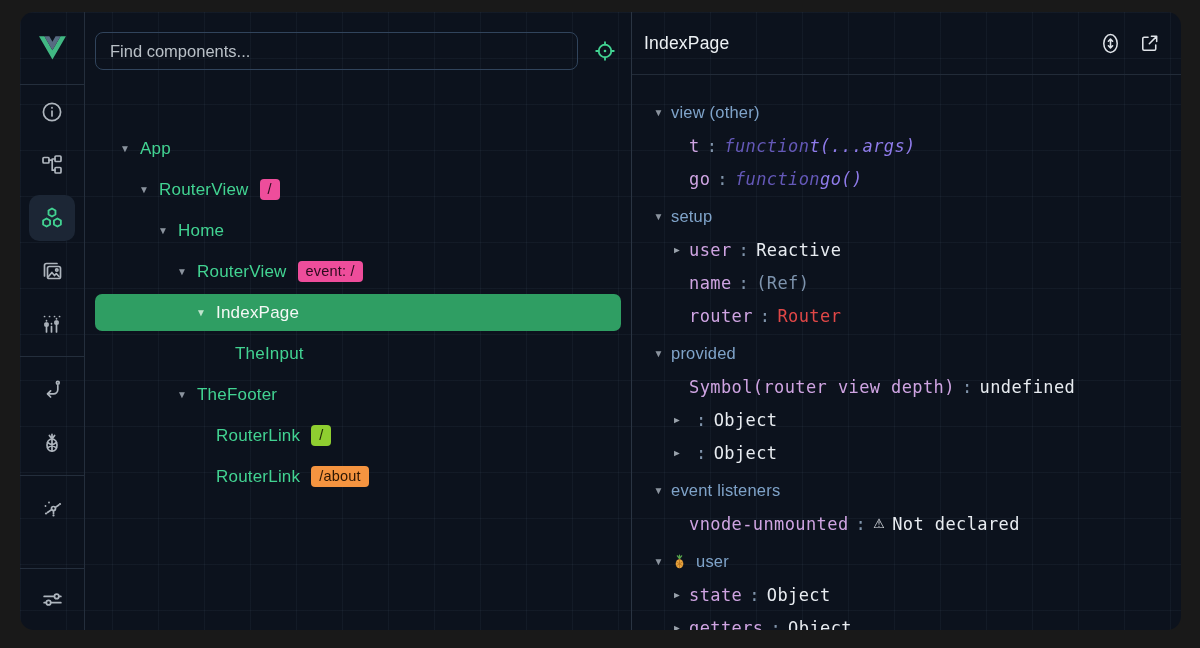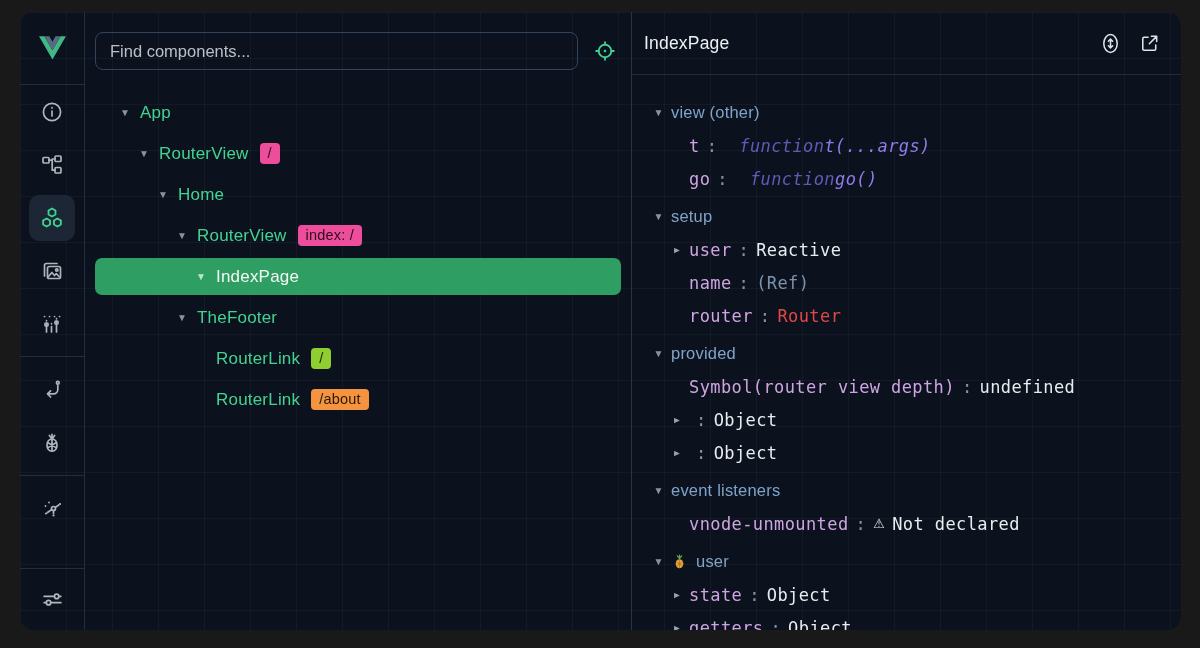--- a/index.html
+++ b/index.html
@@ -21,21 +21,21 @@
   .rail-icon{ height:53px; display:flex; align-items:center; justify-content:center; cursor:pointer; }
   .rail-icon svg{ stroke:#aeb5bd; fill:none; stroke-width:1.7; stroke-linecap:round; stroke-linejoin:round; }
   .rail-icon .tile{ width:46px; height:46px; border-radius:10px; background:#1c2635; display:flex; align-items:center; justify-content:center; }
   .rail-icon.active svg{ stroke:#42d392; }
   .rail-div{ height:1px; background:#242e3c; margin:6px 0; flex:none; }
   .rail-spacer{ flex:1; }
   .settings-cell{ height:62px; border-top:1px solid #242e3c; display:flex; align-items:center; justify-content:center; cursor:pointer; }
   .settings-cell svg{ stroke:#aeb5bd; fill:none; stroke-width:1.7; stroke-linecap:round; }
 
   
-  .tree-panel{ width:547px; flex:none; border-right:1px solid #2a3442; display:flex; flex-direction:column; }
+  .tree-panel{ width:547px; flex:none; border-right:1px solid #2a3442; display:flex; flex-direction:column;gap:36px; }
   .toolbar{ padding:20px 14px 0 10px; display:flex; align-items:center; }
   .search-box{ width:483px; height:38px; border:1px solid #31445c; border-radius:8px; background:transparent;
     color:#cfd5db; font-size:16.5px; padding:0 14px; outline:none; font-family:"Liberation Sans",sans-serif; }
   .search-box::placeholder{ color:#b9c0c7; opacity:1; }
   .locate{ margin-left:auto; display:flex; align-items:center; justify-content:center; cursor:pointer; }
   .locate svg{ stroke:#42d392; fill:none; stroke-width:1.8; stroke-linecap:round; }
 
   .tree{ margin-top:22px; }
   .trow{ position:relative; height:41px; display:flex; align-items:center; white-space:nowrap;
          padding-left:calc(33px + var(--d) * 19px); cursor:pointer; font-size:17px; }
@@ -61,21 +61,21 @@
   .insp-body{ flex:1; overflow:hidden; padding-top:16px; }
   .irow{ height:33px; display:flex; align-items:center; white-space:nowrap; overflow:hidden; }
   .sec-head{ margin-top:5px; padding-left:20px; cursor:pointer; }
   .sec-head .tw{ width:13px; font-size:10px; color:#8b939e; margin-right:6px; display:inline-flex; justify-content:center; flex:none; }
   .sec-label{ color:#7fa3c9; font-size:16.5px; letter-spacing:0.2px; }
   .item{ padding-left:39px; font-family:"DejaVu Sans Mono", monospace; font-size:17px; letter-spacing:0.4px; }
   .item .tw{ width:12px; font-size:9.5px; color:#9aa2ac; margin-right:6px; display:inline-flex; justify-content:center; flex:none; }
   .item.no-exp{ padding-left:57px; }
   .key{ color:#cfa4e2; }
   .colon{ color:#8094ab; padding:0 7px; }
-  .v-kw{ color:#6458b8; font-style:italic;margin-left:15px; }
+  .v-kw{ color:#6458b8; font-style:italic; }
   .v-sig{ color:#8f7bea; font-style:italic; }
   .v-white{ color:#e8ecf1; }
   .v-muted{ color:#7d93ad; }
   .v-red{ color:#e04747; }
   .v-warn{ color:#dfe3e8; font-size:13px; margin-right:7px; font-family:"DejaVu Sans", sans-serif; }
   .pine{ margin-right:8px; display:inline-flex; flex:none; }
 </style>
 </head>
 <body>
 
@@ -197,25 +197,29 @@
         <span class="tlabel">RouterView</span>
         <span class="badge pink">/</span>
       </div>
       <div class="trow" style="--d:2">
         <span class="tw">▼</span>
         <span class="tlabel">Home</span>
       </div>
       <div class="trow" style="--d:3">
         <span class="tw">▼</span>
         <span class="tlabel">RouterView</span>
-        <span class="badge pink">index: /</span>
+        <span class="badge pink">event: /</span>
       </div>
       <div class="trow selected" style="--d:4">
         <span class="tw">▼</span>
         <span class="tlabel">IndexPage</span>
+      </div>
+      <div class="trow" style="--d:5">
+        <span class="tw"></span>
+        <span class="tlabel">TheInput</span>
       </div>
       <div class="trow" style="--d:3">
         <span class="tw">▼</span>
         <span class="tlabel">TheFooter</span>
       </div>
       <div class="trow" style="--d:4">
         <span class="tw"></span>
         <span class="tlabel">RouterLink</span>
         <span class="badge lime">/</span>
       </div>

